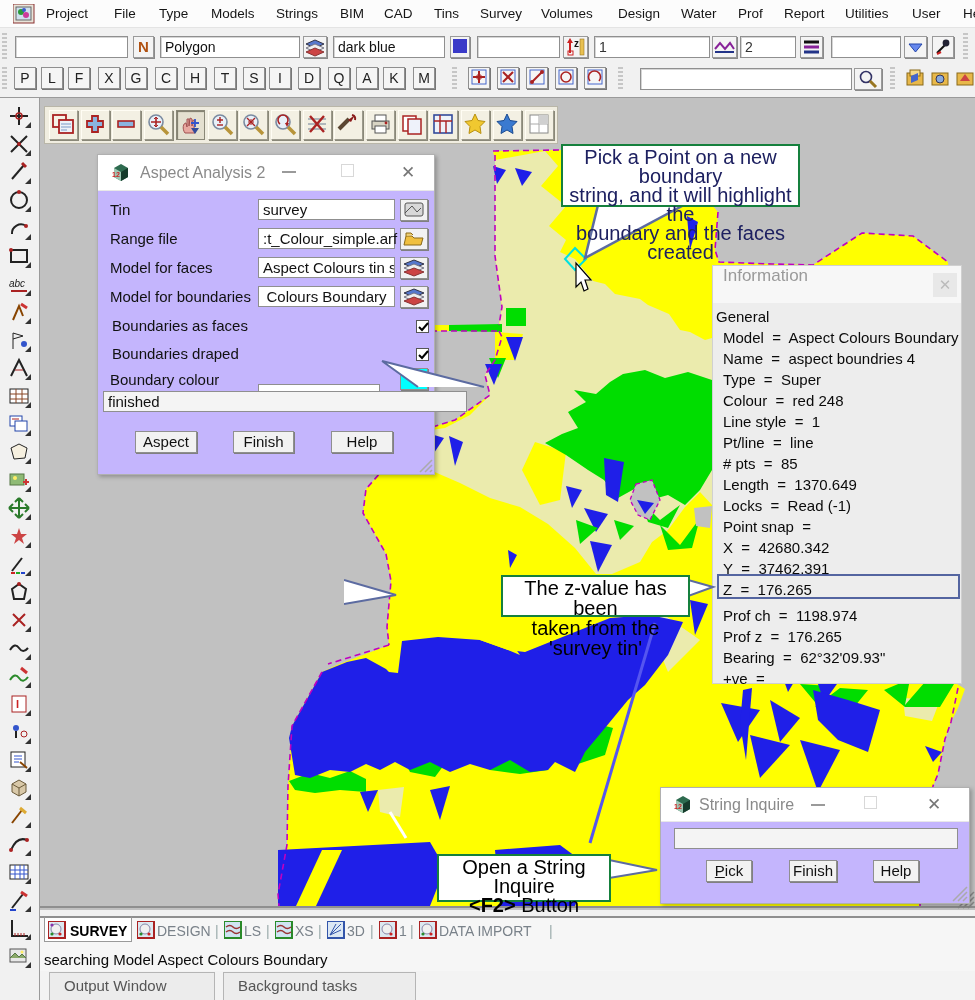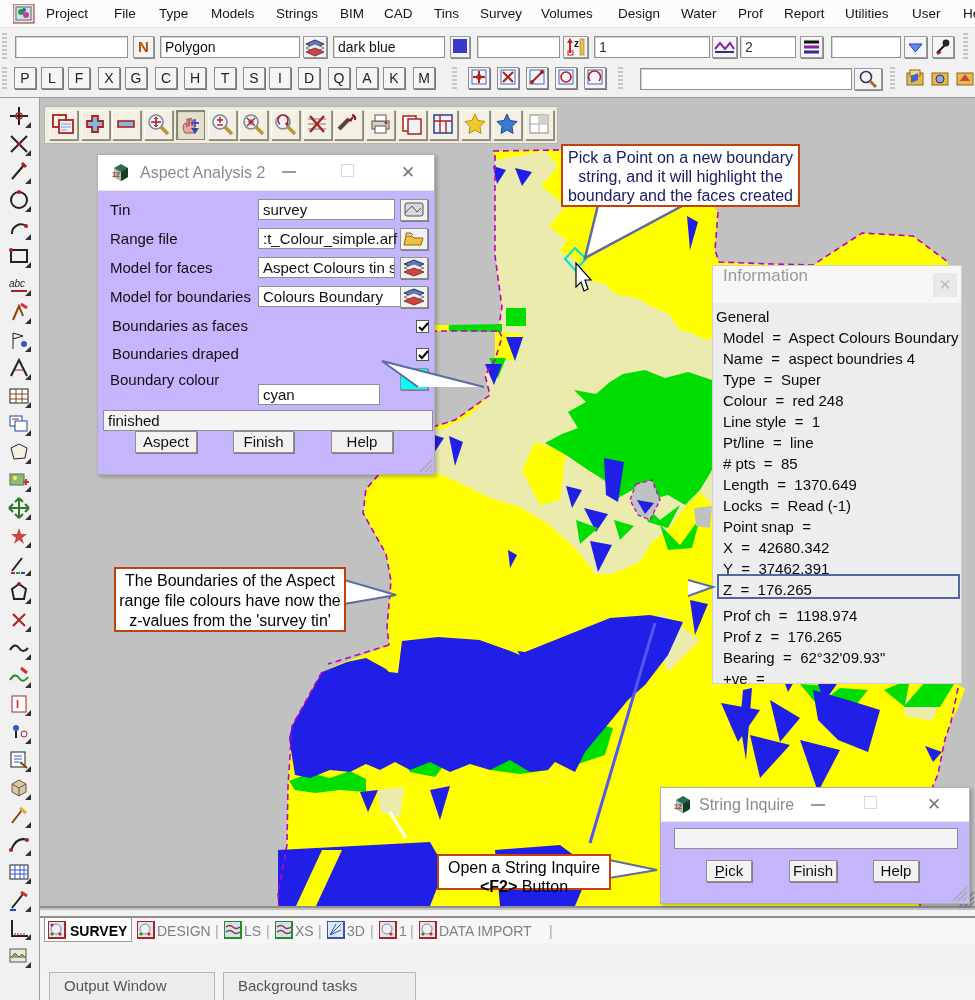--- a/index.html
+++ b/index.html
@@ -29,21 +29,21 @@
 .dlgmin { position:absolute; top:16px; width:14px; height:2px; background:#9a9a9a; }
 .dlgmax { position:absolute; top:9px; width:13px; height:13px; border:1px solid #d8d8d8; }
 .dlgx { position:absolute; top:7px; font-size:17px; color:#777; }
 .lbl { position:absolute; font-size:15px; color:#111; }
 .dfld { position:absolute; height:21px; background:#fff; border:1px solid #8f8f8f; font-size:15px; color:#111; padding:1px 4px; }
 .dbtn { position:absolute; height:22px; background:#f2f2f2; border:1px solid #8f8f8f; box-shadow:1px 1px 0 #808080; font-size:15px; color:#111; text-align:center; }
 .ibtn { position:absolute; width:28px; height:22px; background:#f2f2f2; border:1px solid #8f8f8f; box-shadow:1px 1px 0 #808080; }
 .chk { position:absolute; width:13px; height:13px; background:#fff; border:1px solid #555; }
 .chk svg { position:absolute; left:0; top:0; }
 
-.co { position:absolute; background:#fff; border:2px solid #c2410c; z-index:50; text-align:center; font-size:16px; color:#000; }
+.co { position:absolute; background:#fff; border:2px solid #15803d; z-index:50; text-align:center; font-size:20px; color:#000; }
 .co.navy { color:#1d2060; }
 .coptr { position:absolute; z-index:49; }
 
 #info { position:absolute; left:712px; top:265px; width:250px; height:419px; background:#ededed; border:1px solid #d0d0d0; z-index:35; }
 #info .hd { height:37px; background:#f7f7f7; }
 #info .hd .t { position:absolute; left:10px; top:0; font-size:17px; color:#9a9a9a; }
 #info .hd .x { position:absolute; right:4px; top:7px; width:24px; height:24px; background:#e8e8e8; color:#bbb; font-size:15px; text-align:center; line-height:24px; }
 #info .row { position:absolute; left:3px; font-size:15px; color:#0a0a0a; white-space:nowrap; }
 #zbox { position:absolute; left:4px; top:308px; width:243px; height:25px; border:2px solid #5465a0; }
 
@@ -554,42 +554,42 @@
           <path d="M5,7 L5,4 L10,4 L12,6" fill="#f0d070" stroke="#8a6a1a"></path>
         </svg></div>
   <div class="lbl" style="left:12px;top:104px">Model for faces</div>
   <div class="dfld" style="left:160px;top:102px;width:137px;overflow:hidden;white-space:nowrap">Aspect Colours tin su</div>
   <div class="ibtn" style="left:302px;top:102px"><svg width="26" height="20">
           <polygon points="13,2 23,6 13,10 3,6" fill="#5577cc" stroke="#334"></polygon>
           <polygon points="13,6 23,10 13,14 3,10" fill="#eee" stroke="#778"></polygon>
           <polygon points="13,10 23,14 13,18 3,14" fill="#cc4444" stroke="#833"></polygon>
         </svg></div>
   <div class="lbl" style="left:12px;top:133px">Model for boundaries</div>
-  <div class="dfld" style="left:160px;top:131px;width:149px;text-align:left">Colours Boundary</div>
+  <div class="dfld" style="left:160px;top:131px;width:137px;text-align:center">Colours Boundary</div>
   <div class="ibtn" style="left:302px;top:131px"><svg width="26" height="20">
           <polygon points="13,2 23,6 13,10 3,6" fill="#5577cc" stroke="#334"></polygon>
           <polygon points="13,6 23,10 13,14 3,10" fill="#eee" stroke="#778"></polygon>
           <polygon points="13,10 23,14 13,18 3,14" fill="#cc4444" stroke="#833"></polygon>
         </svg></div>
   <div class="lbl" style="left:14px;top:162px">Boundaries as faces</div>
   <div class="chk" style="left:318px;top:165px">
         <svg width="13" height="13">
           <path d="M2,6 L5,9 L11,2" fill="none" stroke="#000" stroke-width="2"></path>
         </svg>
       </div>
   <div class="lbl" style="left:14px;top:190px">Boundaries draped</div>
   <div class="chk" style="left:318px;top:193px">
         <svg width="13" height="13">
           <path d="M2,6 L5,9 L11,2" fill="none" stroke="#000" stroke-width="2"></path>
         </svg>
       </div>
   <div class="lbl" style="left:12px;top:216px">Boundary colour</div>
   <div class="dfld" style="left:160px;top:229px;width:122px">cyan</div>
   <div class="ibtn" style="left:302px;top:213px;background:#00ffff"></div>
-  <div class="dfld" style="left:5px;top:255px;width:330px;background:#f4f4f4">finished</div>
+  <div class="dfld" style="left:5px;top:236px;width:364px;background:#f4f4f4">finished</div>
   <div class="dbtn" style="left:37px;top:276px;width:62px;line-height:20px">Aspect</div>
   <div class="dbtn" style="left:135px;top:276px;width:61px;line-height:20px">Finish</div>
   <div class="dbtn" style="left:233px;top:276px;width:62px;line-height:20px">Help</div>
   <svg style="position:absolute;right:1px;bottom:1px" width="14" height="14">
         <path d="M13,1 L1,13 M13,6 L6,13 M13,11 L11,13" stroke="#aaa" stroke-width="1.5"></path>
       </svg>
 </div>
 
 <div id="info">
   <div class="hd">
@@ -643,32 +643,32 @@
 <svg class="coptr" style="left:570px;top:205px" width="120" height="60">
       <polygon points="28,0 114,0 15,53" fill="#fff"></polygon>
       <path d="M28,0 L15,53 L114,0" fill="none" stroke="#5c6ba1" stroke-width="2.5"></path>
     </svg>
 
 <svg class="coptr" style="left:378px;top:357px" width="110" height="32">
       <polygon points="4,4 40,30 106,30" fill="#fff"></polygon>
       <path d="M4,4 L40,30 M4,4 L106,30" fill="none" stroke="#5c6ba1" stroke-width="2"></path>
     </svg>
 
-<div class="co" style="left:114px;top:567px;width:232px;height:65px;padding-top:2px;line-height:20px">The Boundaries of the Aspect<br>range file colours have now the<br>z-values from the 'survey tin'</div>
 <svg class="coptr" style="left:344px;top:578px" width="55" height="40">
       <polygon points="0,2 52,17 0,26" fill="#fff"></polygon>
       <path d="M0,2 L52,17 L0,26" fill="none" stroke="#5c6ba1" stroke-width="2"></path>
     </svg>
 
+<div class="co" style="left:501px;top:575px;width:189px;height:42px;padding-top:1px;line-height:20px">The z-value has been<br>taken from the 'survey tin'</div>
 <svg class="coptr" style="left:688px;top:578px" width="28" height="24">
       <polygon points="0,2 25,9 0,18" fill="#fff"></polygon>
       <path d="M0,2 L25,9 L0,18" fill="none" stroke="#5c6ba1" stroke-width="2"></path>
     </svg>
 
-<div class="co" style="left:437px;top:854px;width:174px;height:36px;padding-top:2px;line-height:19px">Open a String Inquire<br><b>&lt;F2&gt;</b> Button</div>
+<div class="co" style="left:437px;top:854px;width:174px;height:48px;padding-top:2px;line-height:19px">Open a String Inquire<br><b>&lt;F2&gt;</b> Button</div>
 <svg class="coptr" style="left:609px;top:858px" width="52" height="26">
       <polygon points="0,2 48,12 0,20" fill="#fff"></polygon>
       <path d="M0,2 L48,12 L0,20" fill="none" stroke="#5c6ba1" stroke-width="2"></path>
     </svg>
 
 <div id="tabsrow">
   <div class="abs" style="left:4px;top:0px;width:88px;height:26px;background:#fff;border:1px solid #9a9a9a;border-top:2px solid #8f8f8f;margin-top:-2px"></div>
   <svg class="abs" style="left:8px;top:3px" width="18" height="18">
         <rect x="0" y="0" width="17" height="17" fill="#dce8f0" stroke="#aa2222" stroke-width="2"></rect>
         <circle cx="8" cy="8" r="5" fill="#f0f0f0" stroke="#88a"></circle>
@@ -712,18 +712,19 @@
   <span class="mtab" style="left:370px;top:5px;color:#9aa">|</span>
   <svg class="abs" style="left:379px;top:3px" width="18" height="18">
         <rect x="0" y="0" width="17" height="17" fill="#dce8f0" stroke="#aa2222" stroke-width="2"></rect>
         <circle cx="8" cy="8" r="5" fill="#f0f0f0" stroke="#88a"></circle>
         <circle cx="4" cy="13" r="1.6" fill="#2a8a2a"></circle>
         <circle cx="12" cy="13" r="1.6" fill="#cc2222"></circle>
       </svg>
   <span class="mtab" style="left:399px;top:5px;color:#7a828a">DATA IMPORT</span>
   <span class="mtab" style="left:509px;top:5px;color:#9aa">|</span>
 </div>
+<div id="status">searching Model Aspect Colours Boundary</div>
 <div id="btabs">
   <div class="btab" style="left:9px;width:166px">Output Window</div>
   <div class="btab" style="left:183px;width:193px">Background tasks</div>
 </div>
 
 </div>
 
 </body></html>

